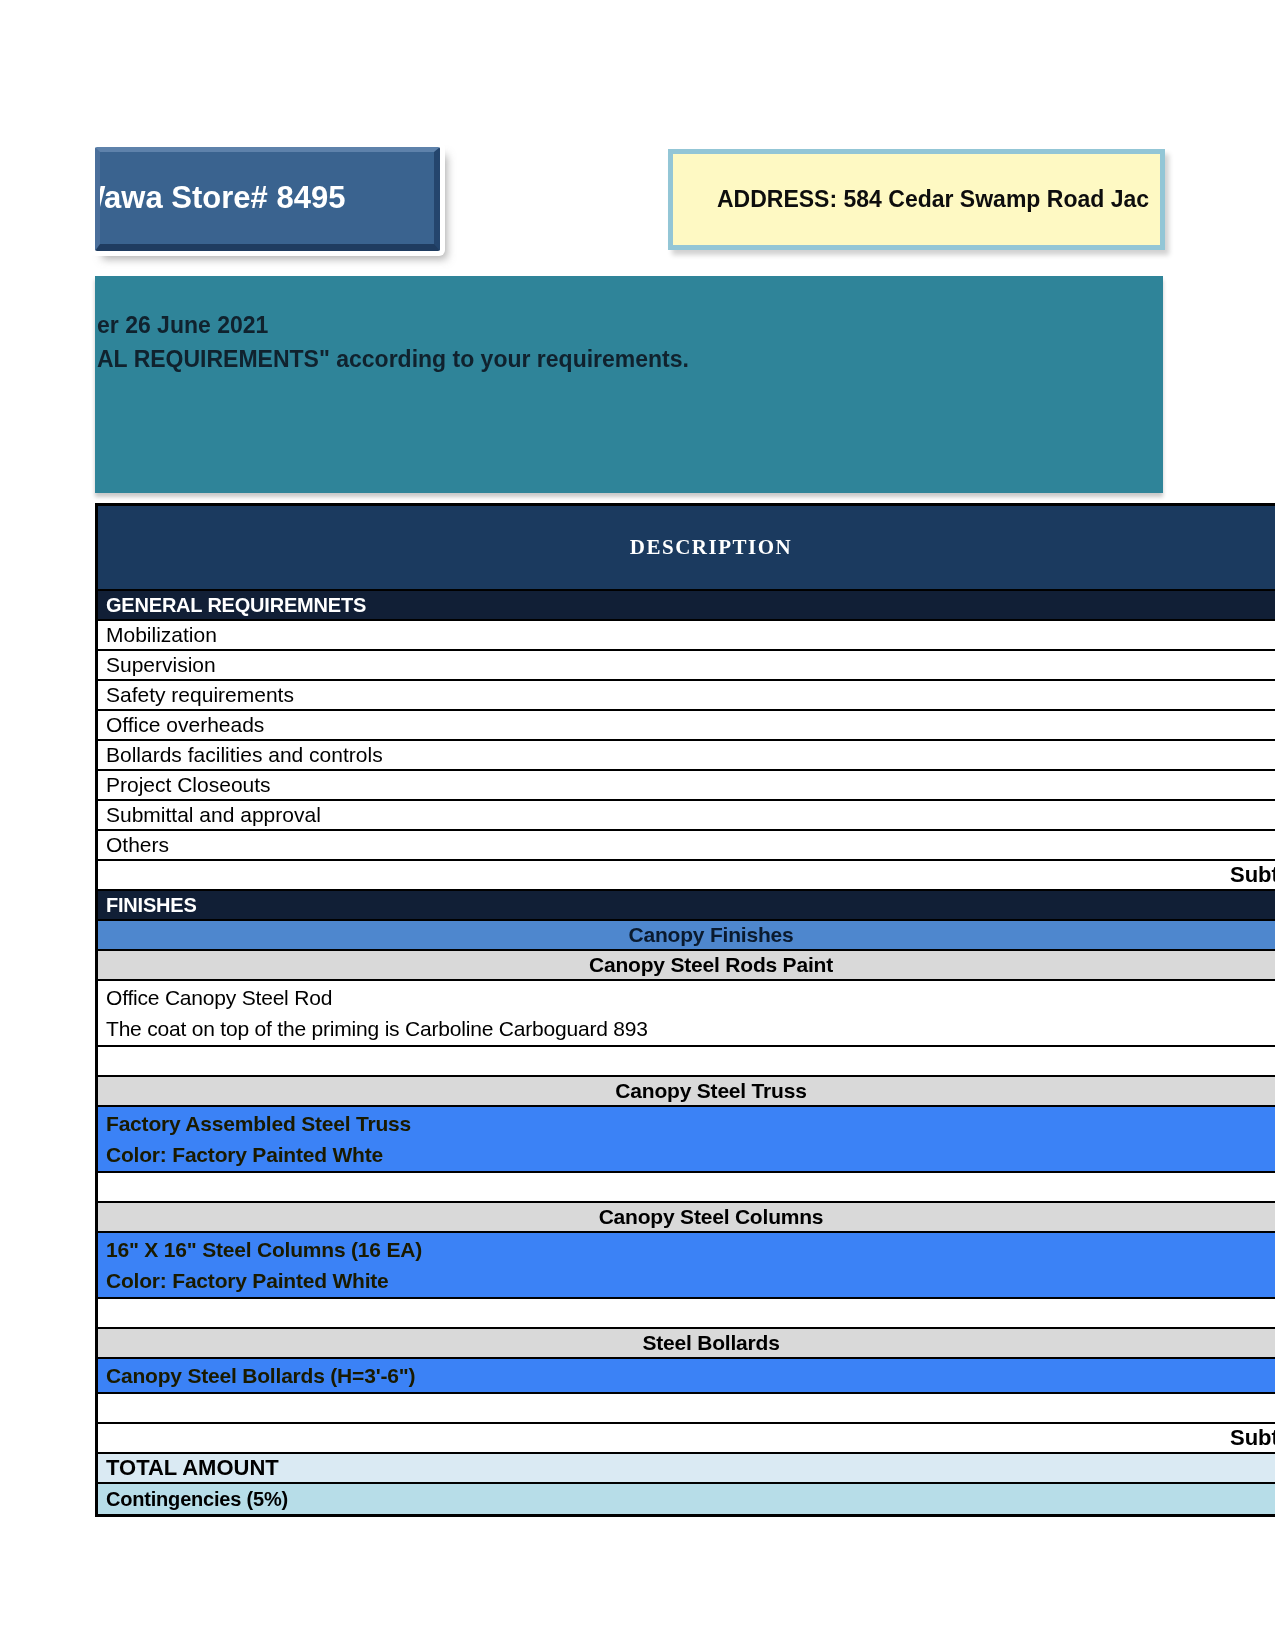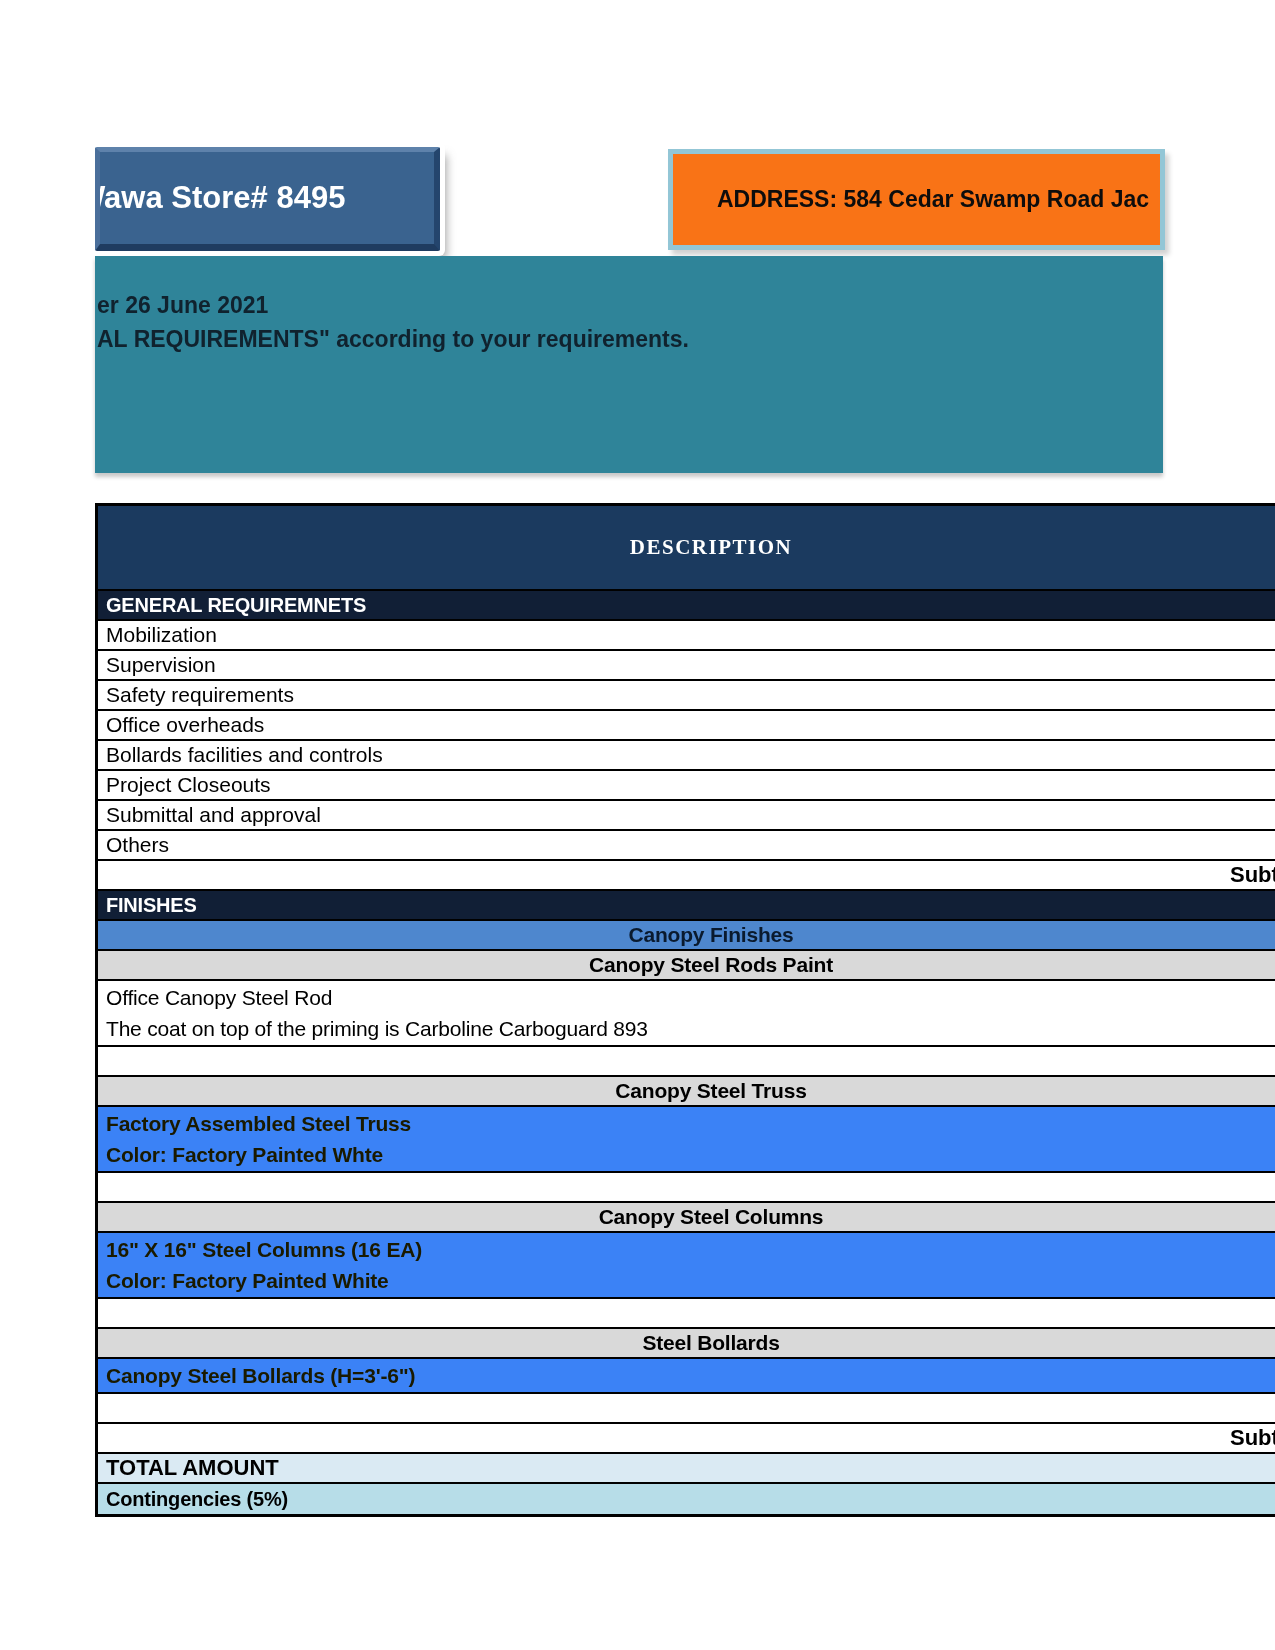--- a/index.html
+++ b/index.html
@@ -25,32 +25,32 @@
     display:flex;align-items:center;
   }
   .wawa-text{
     color:#ffffff;font-weight:bold;font-size:31px;white-space:nowrap;
     margin-left:-24px;letter-spacing:0px;
   }
 
   
   .address-box{
     position:absolute;left:668px;top:149px;width:497px;height:101px;
-    background:#f97316;border:5px solid #93C6D6;box-sizing:border-box;
+    background:#fef9c3;border:5px solid #93C6D6;box-sizing:border-box;
     display:flex;align-items:center;overflow:hidden;
     box-shadow:4px 5px 5px rgba(0,0,0,.18);
   }
   .address-text{
     color:#0d0d0d;font-weight:bold;font-size:23px;white-space:nowrap;
     padding-left:44px;
   }
 
   
   .banner{
-    position:absolute;left:95px;top:256px;width:1068px;height:217px;
+    position:absolute;left:95px;top:276px;width:1068px;height:217px;
     background:#2F8499;box-sizing:border-box;
     box-shadow:0 4px 4px rgba(0,0,0,.22);
     padding-top:32px;
     overflow:hidden;
   }
   .banner div{
     color:#10222e;font-weight:bold;font-size:23px;line-height:34px;
     white-space:nowrap;padding-left:2px;
   }
 

